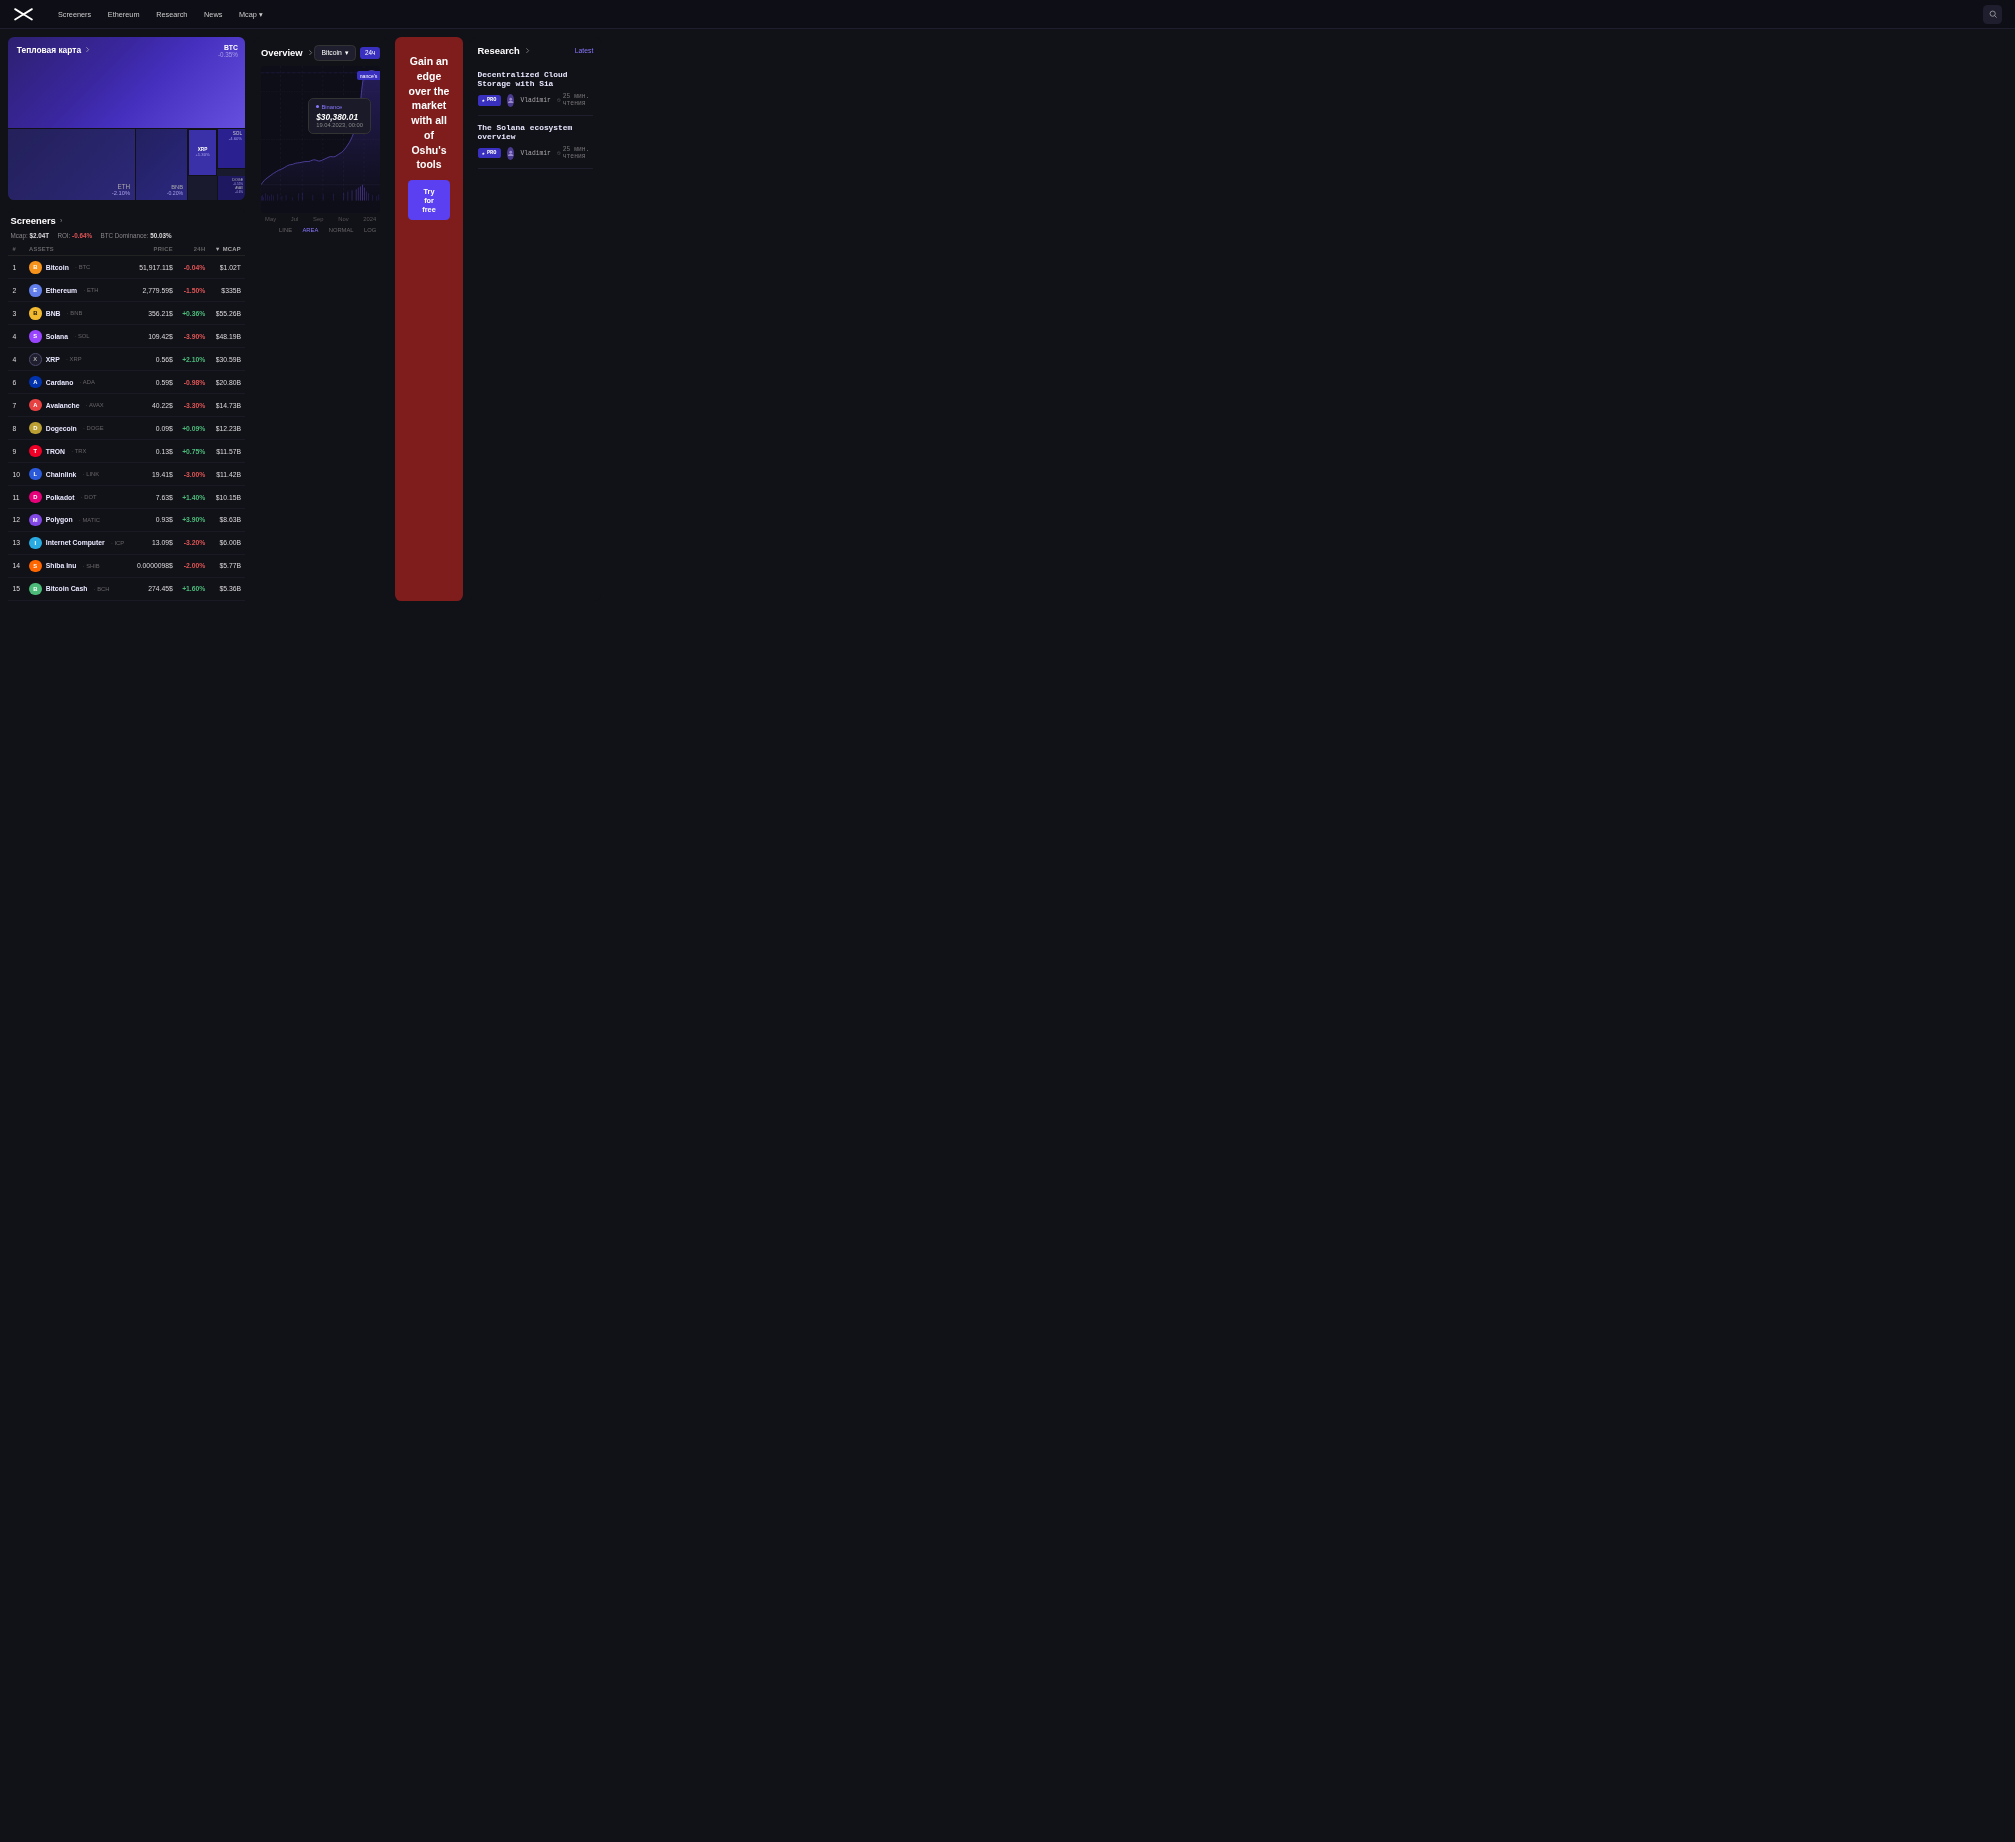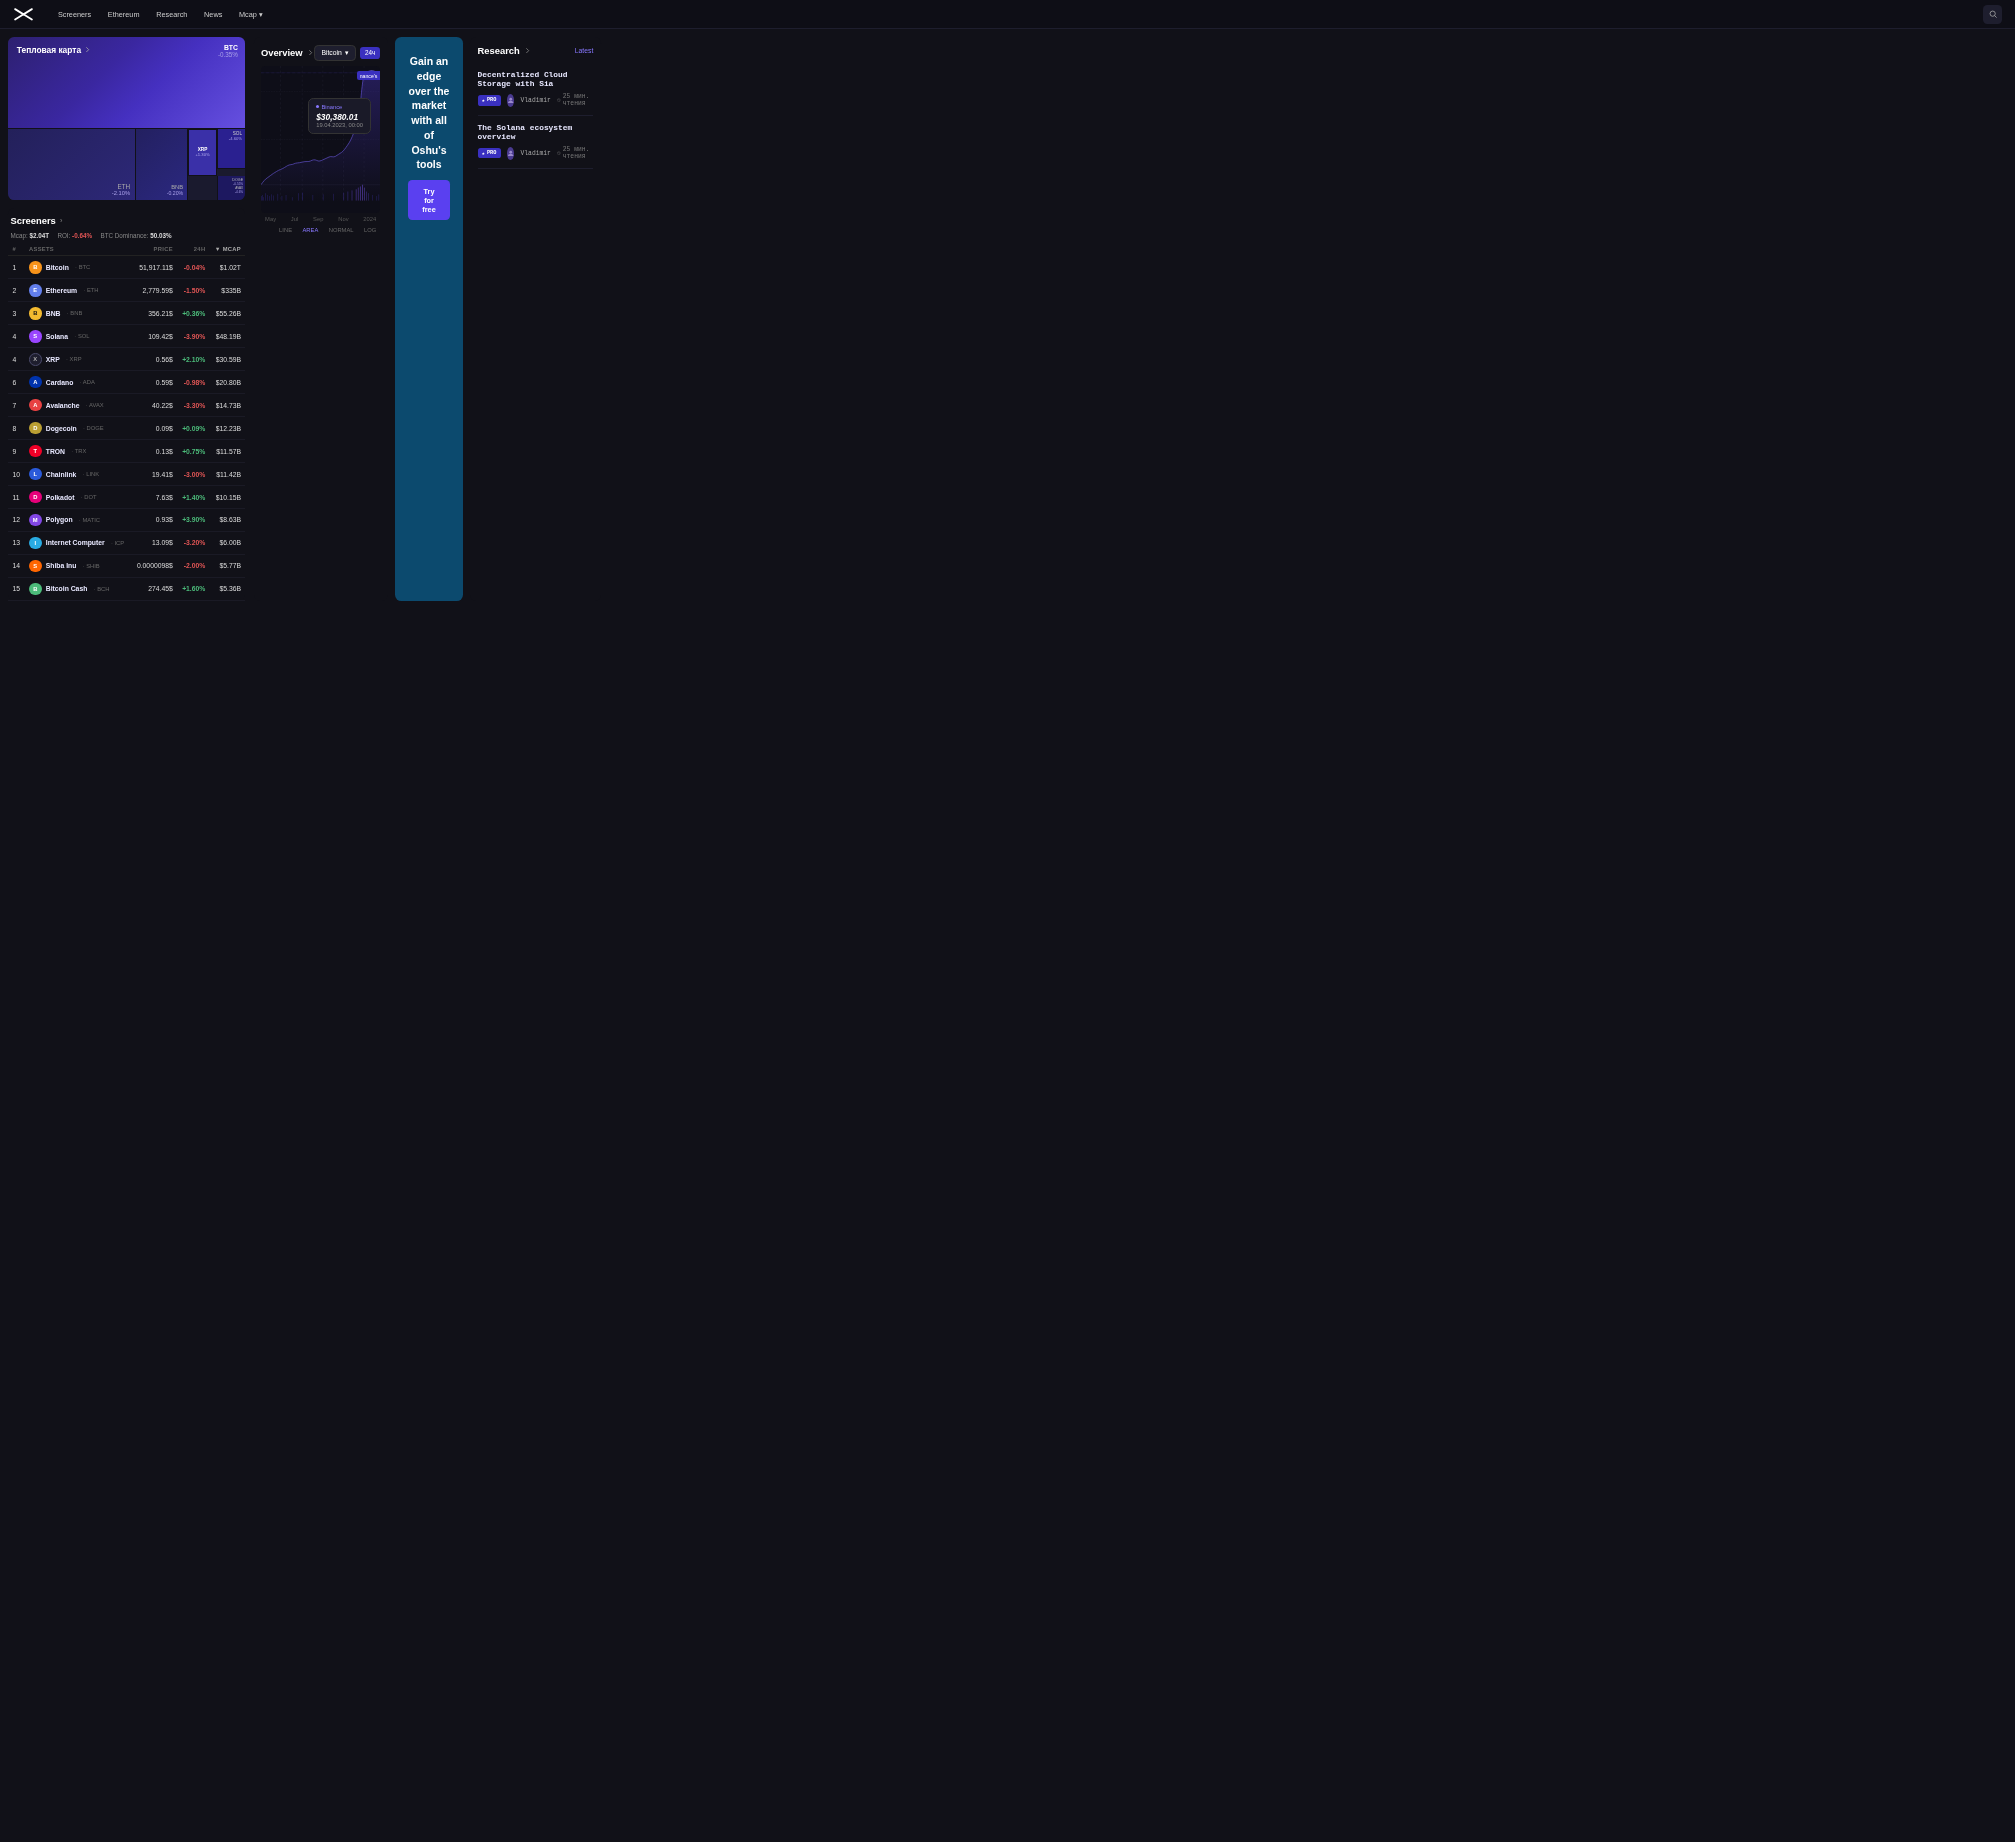--- a/index.html
+++ b/index.html
@@ -378,21 +378,21 @@
       color: #666;
       font-size: 5.8px;
       padding: 1.6px 4.2px;
       cursor: pointer;
       border-radius: 2.1px;
     }
     .chart-type-btn.active { color: #8878ff; }
 
     
     .cta-card {
-      background: #0c4a6e;
+      background: #7f1d1d;
       border-radius: 6.3px;
       padding: 17px 12.6px;
       text-align: center;
     }
     .cta-title {
       font-size: 10.5px;
       font-weight: 700;
       color: #fff;
       margin-bottom: 8.4px;
       line-height: 1.4;

